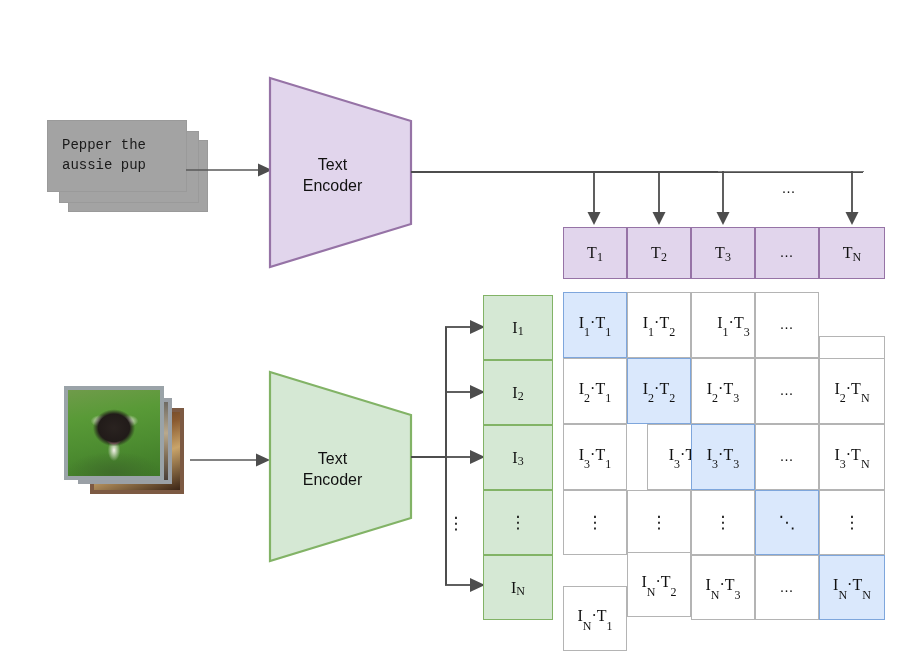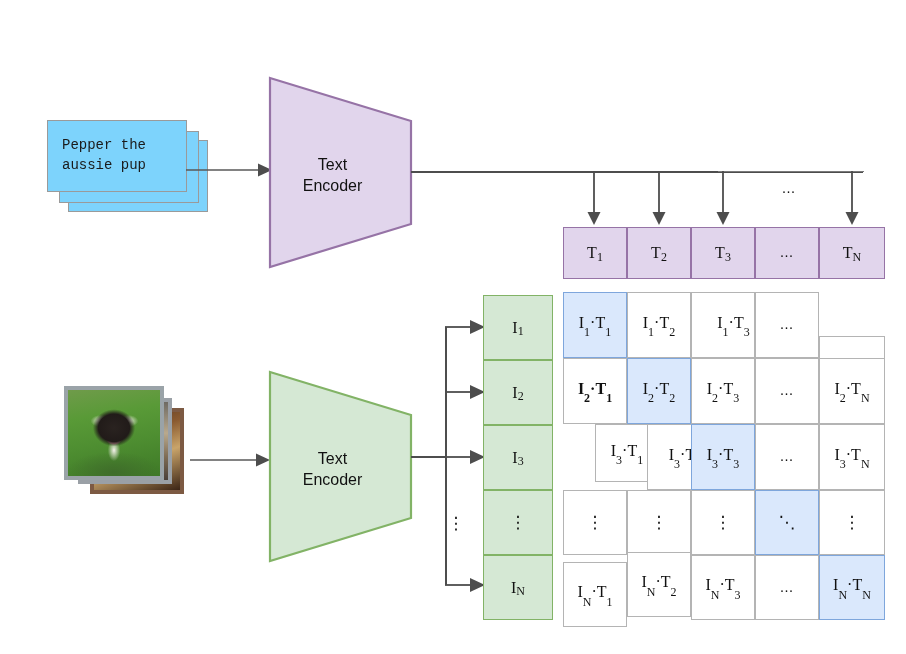--- a/index.html
+++ b/index.html
@@ -13,21 +13,21 @@
   
   .title{
     position:absolute;left:30px;top:16px;
     font-size:19px;font-weight:400;letter-spacing:.1px;
     color:#111;white-space:nowrap;
   }
 
   
   .card-stack{position:absolute;left:44px;top:118px;width:180px;height:96px;}
   .card{
-    position:absolute;background:#7dd3fc;border:1px solid #9a9a9a;
+    position:absolute;background:#a3a3a3;border:1px solid #9a9a9a;
     width:140px;height:72px;box-sizing:border-box;
   }
   .card.c3{left:24px;top:22px;}
   .card.c2{left:15px;top:13px;}
   .card.c1{left:3px;top:2px;width:140px;height:72px;}
   .card-text{
     position:absolute;left:14px;top:14px;right:8px;
     font-family:"Liberation Mono","DejaVu Sans Mono",monospace;
     font-size:14px;line-height:20px;color:#1a1a1a;white-space:pre;
   }
@@ -242,37 +242,37 @@
     <div class="cell m-cell" style="left:691px;top:292px;width:64px;height:66px;padding-left:21px;">
       <span>I<span class="sub">1</span>·T<span class="sub">3</span></span>
     </div>
     <div class="cell m-cell" style="left:755px;top:292px;width:64px;height:66px;">
       <span class="dots">...</span>
     </div>
     <div class="cell m-cell" style="left:819px;top:292px;width:66px;height:66px;margin-top:44px;">
       <span>I<span class="sub">1</span>·T<span class="sub">N</span></span>
     </div>
 
-    <div class="cell m-cell" style="left:563px;top:358px;width:64px;height:66px;font-weight:bold;">
+    <div class="cell m-cell" style="left:563px;top:358px;width:64px;height:66px;">
       <span>I<span class="sub">2</span>·T<span class="sub">1</span></span>
     </div>
     <div class="cell m-cell hl" style="left:627px;top:358px;width:64px;height:66px;">
       <span>I<span class="sub">2</span>·T<span class="sub">2</span></span>
     </div>
     <div class="cell m-cell" style="left:691px;top:358px;width:64px;height:66px;">
       <span>I<span class="sub">2</span>·T<span class="sub">3</span></span>
     </div>
     <div class="cell m-cell" style="left:755px;top:358px;width:64px;height:66px;">
       <span class="dots">...</span>
     </div>
     <div class="cell m-cell" style="left:819px;top:358px;width:66px;height:66px;">
       <span>I<span class="sub">2</span>·T<span class="sub">N</span></span>
     </div>
 
-    <div class="cell m-cell" style="left:563px;top:424px;width:64px;height:58px;margin-left:32px;">
+    <div class="cell m-cell" style="left:563px;top:424px;width:64px;height:66px;">
       <span>I<span class="sub">3</span>·T<span class="sub">1</span></span>
     </div>
     <div class="cell m-cell" style="left:647px;top:424px;width:76px;height:66px;">
       <span>I<span class="sub">3</span>·T<span class="sub">2</span></span>
     </div>
     <div class="cell m-cell hl" style="left:691px;top:424px;width:64px;height:66px;">
       <span>I<span class="sub">3</span>·T<span class="sub">3</span></span>
     </div>
     <div class="cell m-cell" style="left:755px;top:424px;width:64px;height:66px;">
       <span class="dots">...</span>
@@ -290,21 +290,21 @@
     <div class="cell m-cell" style="left:691px;top:490px;width:64px;height:65px;">
       <span class="vdots">⋮</span>
     </div>
     <div class="cell m-cell hl" style="left:755px;top:490px;width:64px;height:65px;">
       <span class="vdots">⋱</span>
     </div>
     <div class="cell m-cell" style="left:819px;top:490px;width:66px;height:65px;">
       <span class="vdots">⋮</span>
     </div>
 
-    <div class="cell m-cell" style="left:563px;top:562px;width:64px;height:65px;">
+    <div class="cell m-cell" style="left:563px;top:586px;width:64px;height:65px;">
       <span>I<span class="sub">N</span>·T<span class="sub">1</span></span>
     </div>
     <div class="cell m-cell" style="left:627px;top:552px;width:64px;height:65px;">
       <span>I<span class="sub">N</span>·T<span class="sub">2</span></span>
     </div>
     <div class="cell m-cell" style="left:691px;top:555px;width:64px;height:65px;">
       <span>I<span class="sub">N</span>·T<span class="sub">3</span></span>
     </div>
     <div class="cell m-cell" style="left:755px;top:555px;width:64px;height:65px;">
       <span class="dots">...</span>

